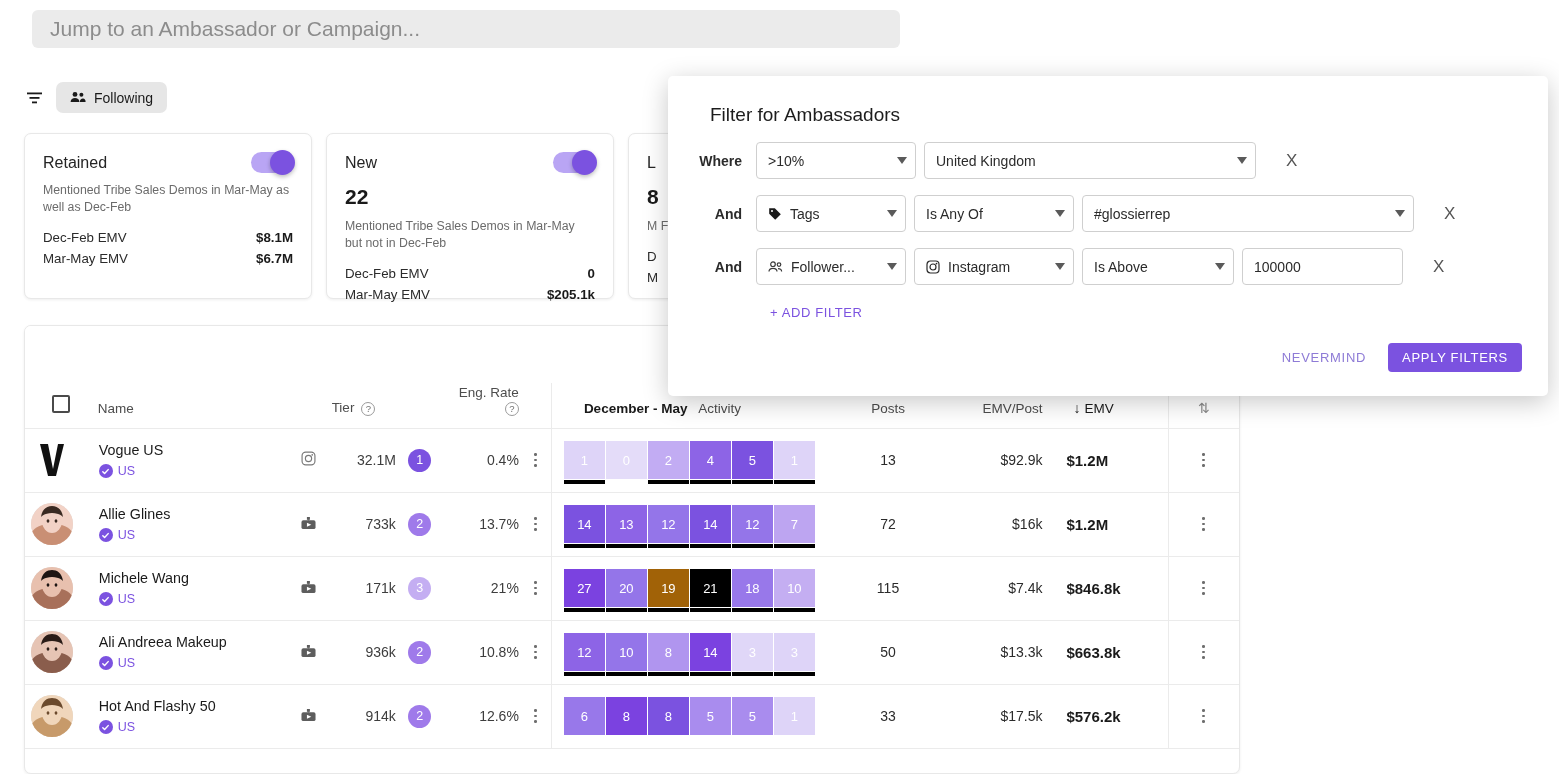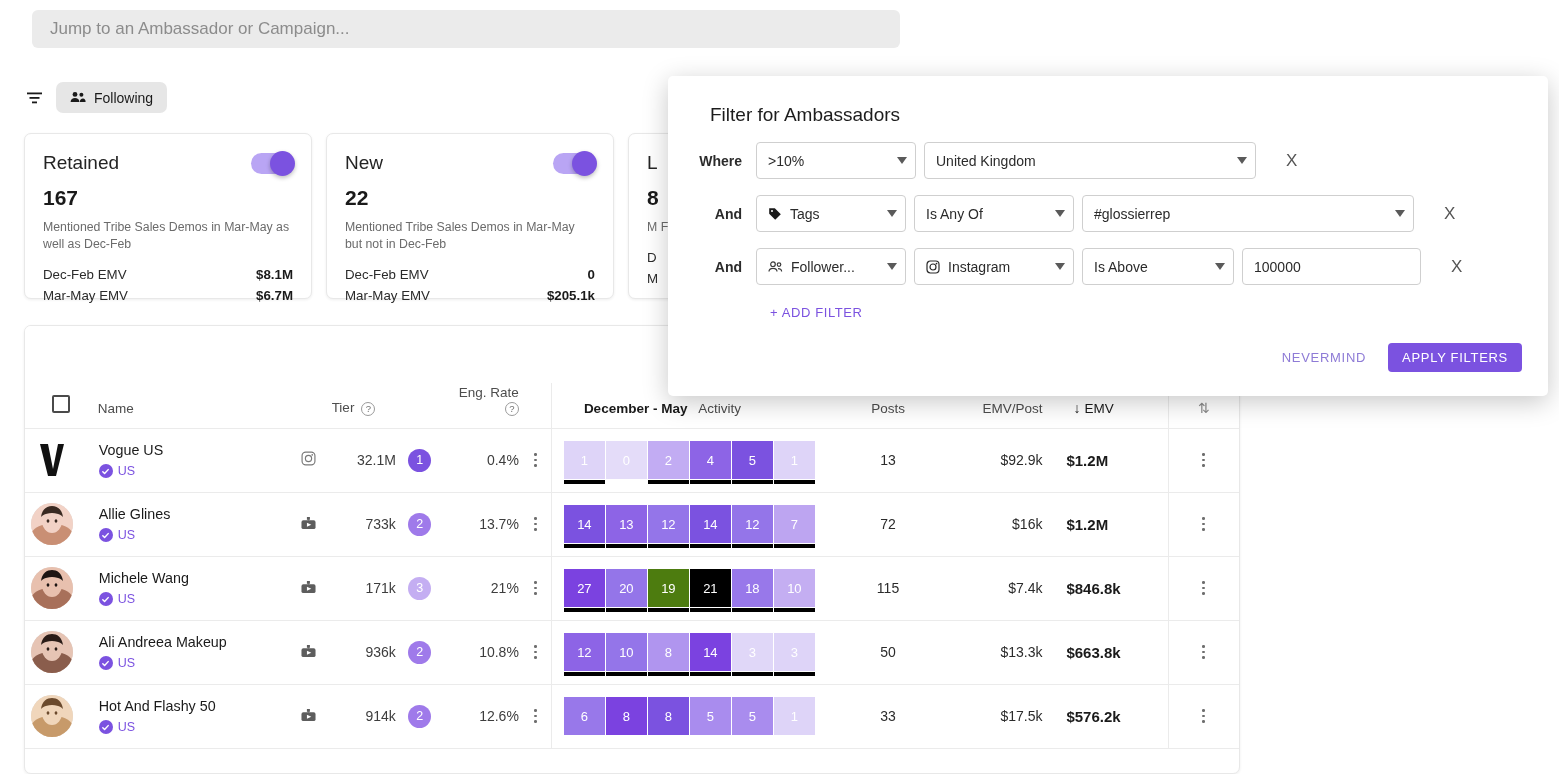--- a/index.html
+++ b/index.html
@@ -10,21 +10,21 @@
     font-family: "Liberation Sans", sans-serif;
     overflow: hidden;
   }
   .page { position: relative; width: 1559px; height: 774px; background: #fff; }
 
   
   .search-bar {
     position: absolute; left: 32px; top: 10px;
     width: 868px; height: 38px;
     background: #ebebeb; border-radius: 6px; border: none;
-    padding: 0 18px; font-size: 17px; color: #8c8c8c;
+    padding: 0 18px; font-size: 21px; color: #8c8c8c;
     font-family: "Liberation Sans", sans-serif;
   }
   .search-bar::placeholder { color: #8c8c8c; }
 
   
   .filterbar { position: absolute; left: 24px; top: 82px; display: flex; align-items: center; gap: 12px; }
   .filter-icon { width: 20px; height: 20px; display:flex; align-items:center; justify-content:center; cursor:pointer;}
   .chip {
     display: flex; align-items: center; gap: 8px;
     height: 31px; padding: 0 14px;
@@ -35,21 +35,21 @@
   
   .cards { position: absolute; left: 24px; top: 133px; display: flex; gap: 14px; }
   .card {
     width: 288px; height: 166px;
     background: #fff; border: 1px solid #e8e8e8; border-radius: 7px;
     box-shadow: 0 1px 3px rgba(0,0,0,0.07);
     padding: 18px 18px 14px 18px;
     position: relative;
   }
   .card-head { display: flex; justify-content: space-between; align-items: center; }
-  .card-title { font-size: 19px; color: #242424; }
+  .card-title { font-size: 16px; color: #242424; }
   .toggle {
     width: 42px; height: 21px; border-radius: 11px;
     background: #b9a5f4; position: relative; cursor: pointer; flex: none;
   }
   .toggle .knob {
     position: absolute; right: -2px; top: -2px;
     width: 25px; height: 25px; border-radius: 50%;
     background: #7b52e0; box-shadow: 0 2px 4px rgba(0,0,0,0.25);
   }
   .card-num { font-size: 21px; font-weight: bold; color: #1a1a1a; margin-top: 12px; }
@@ -191,21 +191,20 @@
 
   <div class="cards">
 
     <div class="card">
       <div class="card-head">
         <span class="card-title">Retained</span>
         <span class="toggle">
             <span class="knob"></span>
           </span>
       </div>
-      <div class="card-num">167</div>
       <div class="card-desc">Mentioned Tribe Sales Demos in Mar-May as well as Dec-Feb</div>
       <div class="card-rows">
         <div class="card-row">
           <span>Dec-Feb EMV</span>
           <span class="v">$8.1M</span>
         </div>
         <div class="card-row">
           <span>Mar-May EMV</span>
           <span class="v">$6.7M</span>
         </div>
@@ -493,21 +492,21 @@
             <td class="col-sep" style="padding-left:12px">
               <div class="heat">
                 <span class="heat-cell" style="background:#7b42e0">
                   <span>27</span>
                   <span class="ul"></span>
                 </span>
                 <span class="heat-cell" style="background:#9475e9">
                   <span>20</span>
                   <span class="ul"></span>
                 </span>
-                <span class="heat-cell" style="background:#4d7c0f">
+                <span class="heat-cell" style="background:#a16207">
                   <span>19</span>
                   <span class="ul"></span>
                 </span>
                 <span class="heat-cell" style="background:#000000">
                   <span>21</span>
                   <span class="ul"></span>
                 </span>
                 <span class="heat-cell" style="background:#9878ea">
                   <span>18</span>
                   <span class="ul"></span>
@@ -742,21 +741,21 @@
               <circle cx="10.5" cy="3.6" r="0.9" fill="#2a2a2a"></circle>
             </svg>
         </span>
         <span class="lbl">Instagram</span>
         <span class="caret"></span>
       </div>
       <div class="fsel" style="width:152px">
         <span class="lbl">Is Above</span>
         <span class="caret"></span>
       </div>
-      <div class="ftext" style="width:179px">
+      <div class="ftext" style="width:161px">
         <span>100000</span>
       </div>
       <span class="fx">X</span>
     </div>
 
     <span class="add-filter">+ ADD FILTER</span>
 
     <div class="modal-actions">
       <button class="btn-ghost">NEVERMIND</button>
       <button class="btn-primary">APPLY FILTERS</button>

